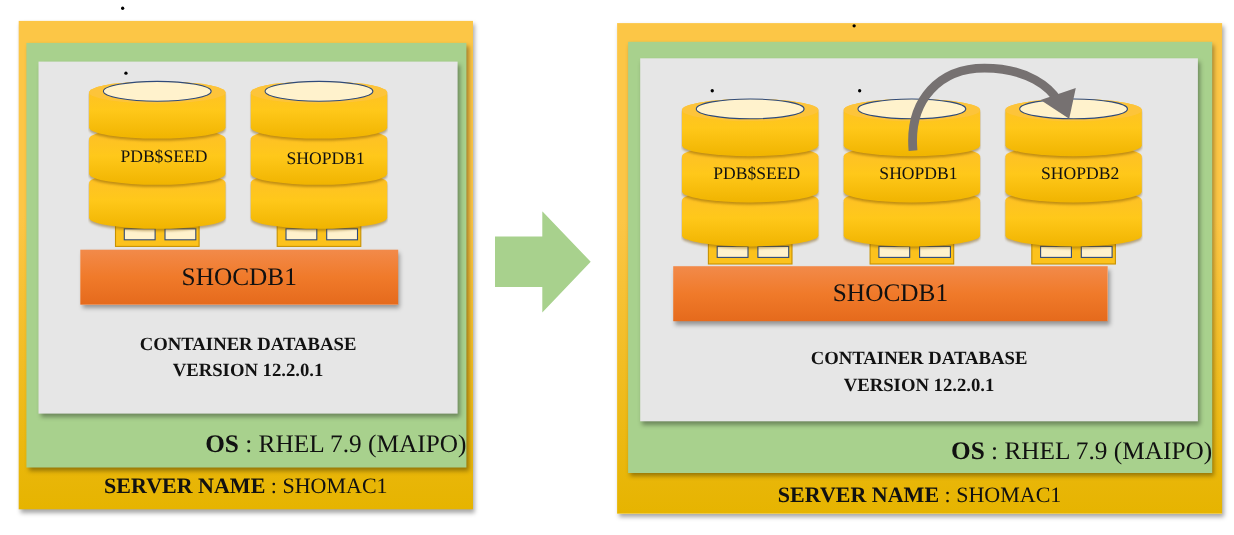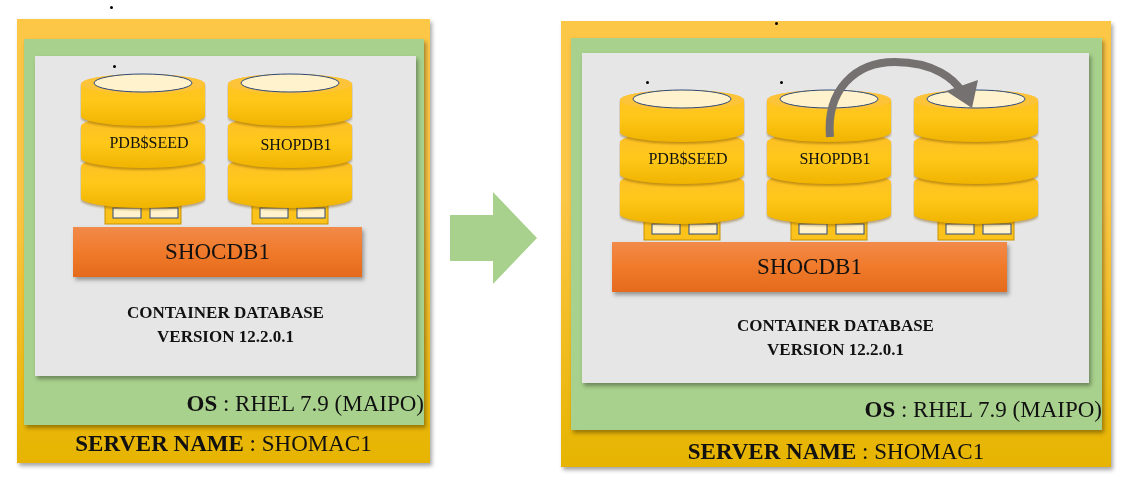--- a/index.html
+++ b/index.html
@@ -7,21 +7,21 @@
          font-family: "Liberation Serif", "DejaVu Serif", serif; }
   .server { position: absolute; background: linear-gradient(#fcc646 0%, #fcc646 40%, #e6b400 100%);
             box-shadow: 2px 3px 4px rgba(0,0,0,0.35); }
   .os { position: absolute; background: #a8d18d; box-shadow: 2px 3px 4px rgba(0,0,0,0.35); }
   .cdbbox { position: absolute; background: #e6e6e6; box-shadow: 2px 3px 4px rgba(0,0,0,0.35); }
   .cdbbar { position: absolute; background: linear-gradient(#f28a4a 0%, #f07a2a 50%, #e56a1c 100%);
             box-shadow: 2px 3px 4px rgba(0,0,0,0.35); display: flex; align-items: center;
             justify-content: center; font-size: 23px; color: #111; }
   .cdb-caption { position: absolute; text-align: center; font-weight: bold; font-size: 17px; line-height: 24px; color: #111; }
   .os-label { position: absolute; text-align: right; font-size: 23px; color: #111; }
-  .server-label { position: absolute; text-align: center; font-size: 23px; color: #111; }
+  .server-label { position: absolute; text-align: center; font-size: 20px; color: #111; }
   .b { font-weight: bold; }
   .db { position: absolute; width: 126px; height: 180px; }
   .db svg { position: absolute; left: 0; top: 0; }
   .db-label { position: absolute; left: 0; width: 138px; top: 66px; text-align: center; font-size: 16px; color: #111; }
   .dot { position: absolute; width: 3px; height: 3px; border-radius: 50%; background: #000; }
   .arrow-next { position: absolute; left: 450px; top: 192px; }
   .clone-arrow { position: absolute; left: 0; top: 0; pointer-events: none; }
 </style>
 </head>
 <body>
@@ -151,20 +151,21 @@
       </defs>
       <rect x="25" y="128" width="76" height="28" fill="#fcc21c" stroke="#c79100" stroke-width="1"></rect>
       <rect x="33" y="140" width="28" height="10" fill="#fff2cc" stroke="#2f4a7a" stroke-width="1"></rect>
       <rect x="70" y="140" width="28" height="10" fill="#fff2cc" stroke="#2f4a7a" stroke-width="1"></rect>
       <path d="M 1 98 L 1 130 A 62 10 0 0 0 125 130 L 125 98 A 62 10 0 0 0 1 98 Z" fill="url(#g4)" style="filter: drop-shadow(0px 2px 1px rgba(120,80,0,0.45));"></path>
       <path d="M 1 58 L 1 90 A 62 10 0 0 0 125 90 L 125 58 A 62 10 0 0 0 1 58 Z" fill="url(#g4)" style="filter: drop-shadow(0px 2px 1px rgba(120,80,0,0.45));"></path>
       <path d="M 1 16 L 1 48 A 62 10 0 0 0 125 48 L 125 16 A 62 10 0 0 0 1 16 Z" fill="url(#g4)" style="filter: drop-shadow(0px 2px 1px rgba(120,80,0,0.45));"></path>
       <ellipse cx="63" cy="16" rx="62" ry="10" fill="#fdc43a"></ellipse>
       <ellipse cx="63" cy="15" rx="49" ry="9" fill="#fff2cc" stroke="#2f4a7a" stroke-width="1"></ellipse>
     </svg>
+  <div class="db-label">SHOPDB2</div>
 </div>
 
 <div class="cdbbar" style="left:612px; top:242px; width:395px; height:50px;">
   <span>SHOCDB1</span>
 </div>
 <div class="cdb-caption" style="left:582px; width:507px; top:314px;">
   <div>CONTAINER DATABASE</div>
   <div>VERSION 12.2.0.1</div>
 </div>
 <div class="os-label" style="left:571px; width:531px; top:397px;">

